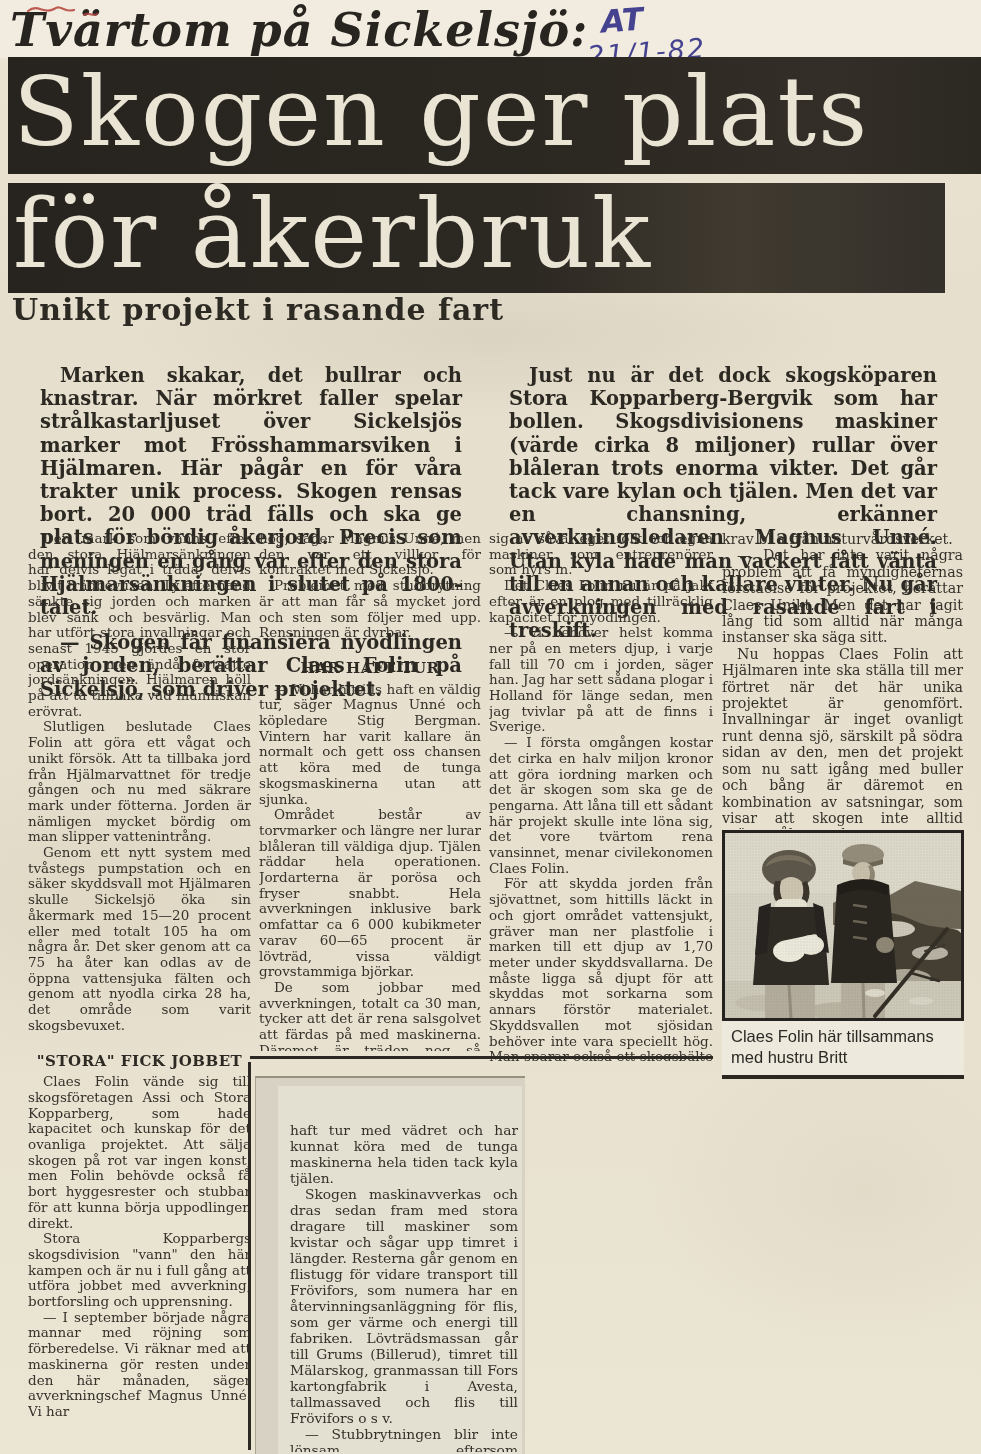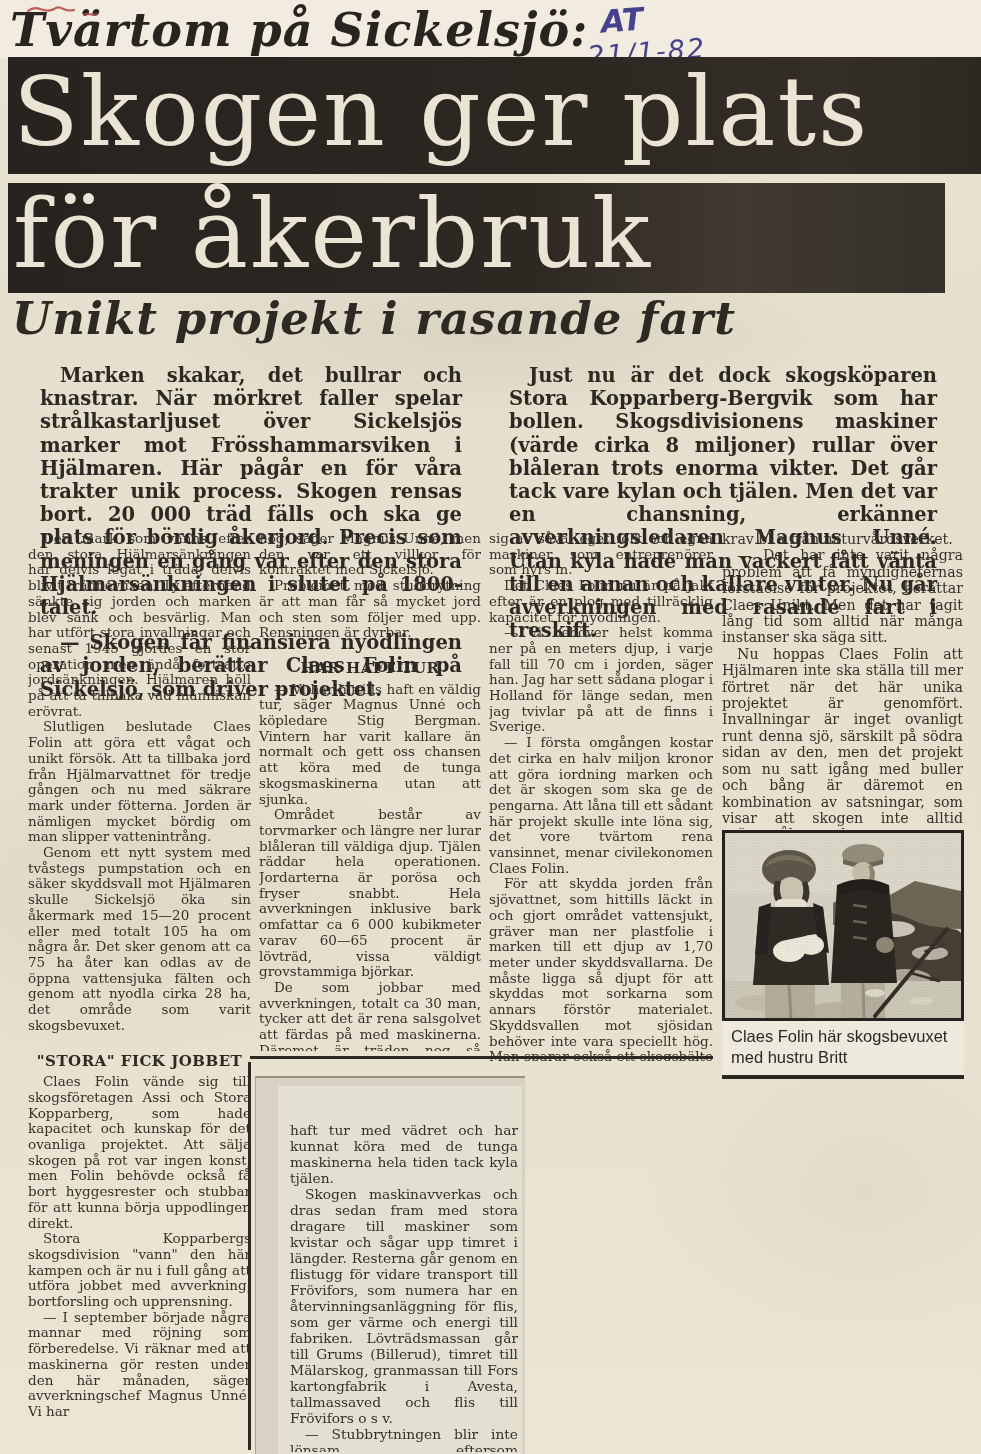--- a/index.html
+++ b/index.html
@@ -34,21 +34,21 @@
   .bar1{left:8px;top:57px;width:973px;height:117px;
     background:linear-gradient(90deg,#27231e 0%,#2b2721 55%,#332e27 85%,#2c2923 100%);}
   .bar2{left:8px;top:183px;width:937px;height:110px;
     background:linear-gradient(90deg,#27231e 0%,#2c2822 55%,#403a30 78%,#34302a 100%);}
   .bar span{
     font-size:96px;font-weight:normal;color:#e9e4d3;letter-spacing:2px;
     padding-left:5px;line-height:1;white-space:nowrap;padding-bottom:8px;
   }
   .subhead{
     position:absolute;left:12px;top:292px;
-    font-size:45px;font-weight:bold;font-style:italic;color:#2d2a24;
+    font-size:30px;font-weight:bold;color:#2d2a24;
     letter-spacing:1px;white-space:nowrap;
   }
   .lead{position:absolute;top:352px;text-align:justify;
     font-size:19.5px;font-weight:bold;line-height:23.2px;color:#2c2923;}
   .lead-left{left:28px;width:446px;}
   .lead-right{left:497px;width:452px;}
   .lp{margin:12px;text-indent:20px;}
   .col{position:absolute;top:531px;text-align:justify;
     font-size:13.5px;line-height:15.7px;color:#35322b;overflow:hidden;}
   .col1{left:28px;width:223px;height:921px;}
@@ -206,21 +206,21 @@
       </g>
       <path d="M150,183 L222,96" stroke="#332e26" stroke-width="4" stroke-linecap="round"></path>
       <path d="M186,140 L214,148" stroke="#332e26" stroke-width="2.5" stroke-linecap="round"></path>
       <path d="M200,118 L220,112" stroke="#3c372e" stroke-width="2" stroke-linecap="round"></path>
       <ellipse cx="150" cy="160" rx="10" ry="4" fill="#ddd9ca"></ellipse>
       <ellipse cx="196" cy="168" rx="12" ry="4" fill="#d8d4c5"></ellipse>
       <rect x="0" y="0" width="236" height="185" fill="url(#halftone)"></rect>
     </svg>
   </div>
 
-  <div class="caption">Claes Folin här skogsbevuxet med hustru Britt</div>
+  <div class="caption">Claes Folin här tillsammans med hustru Britt</div>
 
   <div class="hrule"></div>
   <div class="vrule"></div>
 
   <div class="clip2">
     <div class="clip2-inner"></div>
     <div class="bm-text">
       <p class="bp">haft tur med vädret och har kunnat köra med de tunga maskinerna hela tiden tack kyla tjälen.</p>
       <p class="bp ind">Skogen maskinavverkas och dras sedan fram med stora dragare till maskiner som kvistar och sågar upp timret i längder. Resterna går genom en flistugg för vidare transport till Frövifors, som numera har en återvinningsanläggning för flis, som ger värme och energi till fabriken. Lövträdsmassan går till Grums (Billerud), timret till Mälarskog, granmassan till Fors kartongfabrik i Avesta, tallmassaved och flis till Frövifors o s v.</p>
       <p class="bp ind">— Stubbrytningen blir inte lönsam eftersom transportkostnaden till anläggningen i Mackmyra vid Gävle-Sandviken är för</p>

